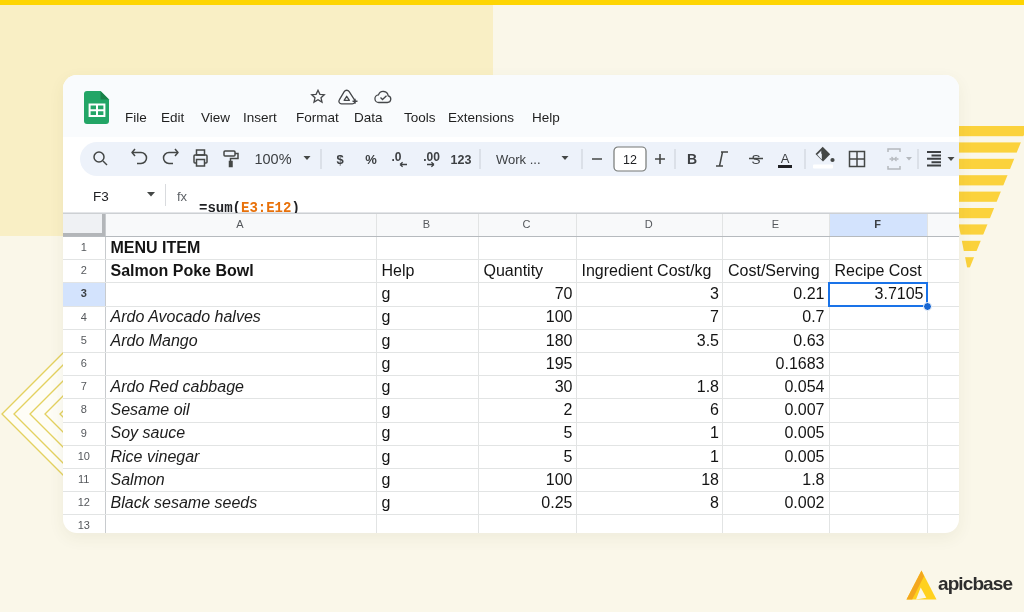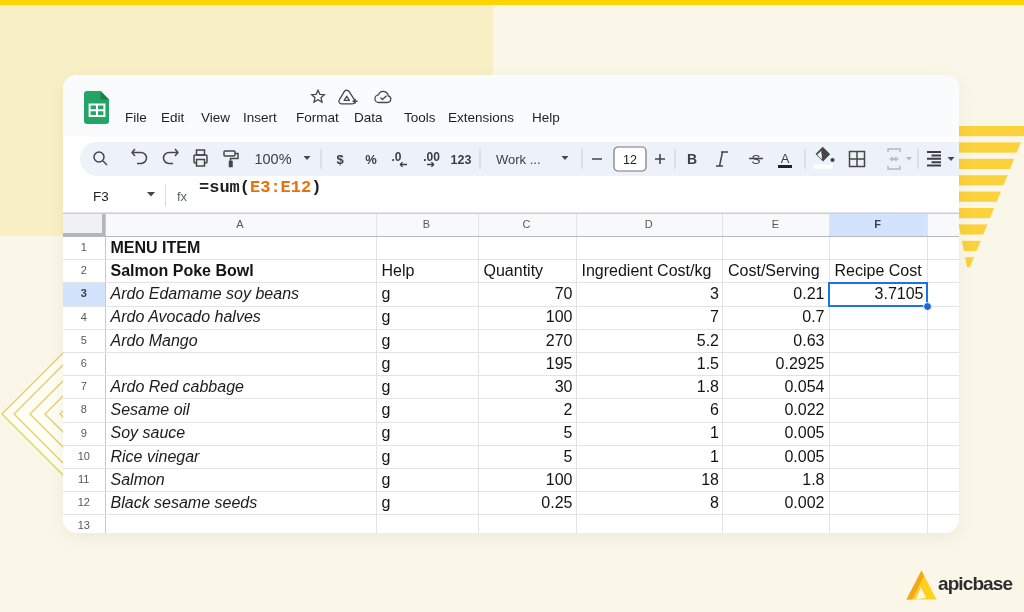--- a/index.html
+++ b/index.html
@@ -8,21 +8,21 @@
   .topbar{left:0;top:0;width:1024px;height:5px;background:#fed502}
   .paleblock{left:0;top:5px;width:493px;height:231px;background:#f9efc5}
   .card{left:63px;top:75px;width:896px;height:458px;background:#ffffff;border-radius:14px;box-shadow:0 5px 16px rgba(90,80,40,0.07);overflow:hidden}
   .hdrbg{left:0;top:0;width:896px;height:62px;background:#f9fbfd}
   .title{left:61px;top:10.5px;font-size:16.5px;font-weight:bold;color:#1f1f1f;letter-spacing:0px}
   .menu{top:35.5px;font-size:13.5px;color:#1f1f1f;line-height:14px}
   .pill{left:17px;top:67px;width:879px;height:34px;background:#edf2fa;border-radius:17px 0 0 17px}
   .fbar{left:0;top:101px;width:896px;height:36px;border-bottom:1px solid #e3e5e8;background:#fff}
   .f3ref{left:30px;top:113px;font-size:13.5px;color:#202124;line-height:18px}
   .fx{left:114px;top:113px;font-size:13px;color:#5f6368;line-height:18px}
-  .formula{left:136px;top:104px;font-family:"Liberation Mono",monospace;font-size:17px;font-weight:bold;color:#202124;line-height:18px;letter-spacing:0px}
+  .formula{left:136px;top:124px;font-family:"Liberation Mono",monospace;font-size:14px;font-weight:bold;color:#202124;line-height:18px;letter-spacing:0px}
   .formula .rng{color:#e8710a}
   .fdiv{left:102px;top:109px;width:1px;height:22px;background:#d9dbde}
   
   .vline{top:138px;height:320px;width:1px;background:#e2e4e4}
   .hline{left:0;width:896px;height:1px;background:#e2e4e4}
   .colhead-bg{left:0;top:138px;width:896px;height:23px;background:#f8f9fa}
   .fhead{left:765.5px;top:138px;width:98px;height:23px;background:#d3e3fd}
   .r3head{left:0px;top:207.5px;width:41.5px;height:23px;background:#d3e3fd}
   .gridtop{left:0;top:138px;width:896px;height:1px;background:#cdd0d3}
   .headbot{left:0;top:161px;width:896px;height:1px;background:#b6babe}
@@ -260,55 +260,53 @@
 
   <div class="abs cell b" style="left:47.5px;top:161.8px">MENU ITEM</div>
 
   <div class="abs cell b" style="left:47.5px;top:185px">Salmon Poke Bowl</div>
   <div class="abs cell" style="left:318.5px;top:185px">Help</div>
   <div class="abs cell" style="left:420.5px;top:185px">Quantity</div>
   <div class="abs cell" style="left:518.5px;top:185px">Ingredient Cost/kg</div>
   <div class="abs cell" style="left:665px;top:185px">Cost/Serving</div>
   <div class="abs cell" style="left:771.5px;top:185px">Recipe Cost</div>
 
-  <div class="abs cell it" style="left:47.5px;top:208.2px">Ardo Edamame soy beans</div>
   <div class="abs cell" style="left:318.5px;top:208.2px">g</div>
   <div class="abs cell num" style="left:415px;top:208.2px;width:94.5px">70</div>
   <div class="abs cell num" style="left:513px;top:208.2px;width:143px">3</div>
   <div class="abs cell num" style="left:660px;top:208.2px;width:101.5px">0.21</div>
   <div class="abs cell num" style="left:766px;top:208.2px;width:94.5px">3.7105</div>
 
   <div class="abs cell it" style="left:47.5px;top:231.4px">Ardo Avocado halves</div>
   <div class="abs cell" style="left:318.5px;top:231.4px">g</div>
   <div class="abs cell num" style="left:415px;top:231.4px;width:94.5px">100</div>
   <div class="abs cell num" style="left:513px;top:231.4px;width:143px">7</div>
   <div class="abs cell num" style="left:660px;top:231.4px;width:101.5px">0.7</div>
 
   <div class="abs cell it" style="left:47.5px;top:254.6px">Ardo Mango</div>
   <div class="abs cell" style="left:318.5px;top:254.6px">g</div>
-  <div class="abs cell num" style="left:415px;top:254.6px;width:94.5px">270</div>
-  <div class="abs cell num" style="left:513px;top:254.6px;width:143px">5.2</div>
+  <div class="abs cell num" style="left:415px;top:254.6px;width:94.5px">180</div>
+  <div class="abs cell num" style="left:513px;top:254.6px;width:143px">3.5</div>
   <div class="abs cell num" style="left:660px;top:254.6px;width:101.5px">0.63</div>
 
   <div class="abs cell" style="left:318.5px;top:277.8px">g</div>
   <div class="abs cell num" style="left:415px;top:277.8px;width:94.5px">195</div>
-  <div class="abs cell num" style="left:513px;top:277.8px;width:143px">1.5</div>
-  <div class="abs cell num" style="left:660px;top:277.8px;width:101.5px">0.2925</div>
+  <div class="abs cell num" style="left:660px;top:277.8px;width:101.5px">0.1683</div>
 
   <div class="abs cell it" style="left:47.5px;top:301px">Ardo Red cabbage</div>
   <div class="abs cell" style="left:318.5px;top:301px">g</div>
   <div class="abs cell num" style="left:415px;top:301px;width:94.5px">30</div>
   <div class="abs cell num" style="left:513px;top:301px;width:143px">1.8</div>
   <div class="abs cell num" style="left:660px;top:301px;width:101.5px">0.054</div>
 
   <div class="abs cell it" style="left:47.5px;top:324.2px">Sesame oil</div>
   <div class="abs cell" style="left:318.5px;top:324.2px">g</div>
   <div class="abs cell num" style="left:415px;top:324.2px;width:94.5px">2</div>
   <div class="abs cell num" style="left:513px;top:324.2px;width:143px">6</div>
-  <div class="abs cell num" style="left:660px;top:324.2px;width:101.5px">0.022</div>
+  <div class="abs cell num" style="left:660px;top:324.2px;width:101.5px">0.007</div>
 
   <div class="abs cell it" style="left:47.5px;top:347.4px">Soy sauce</div>
   <div class="abs cell" style="left:318.5px;top:347.4px">g</div>
   <div class="abs cell num" style="left:415px;top:347.4px;width:94.5px">5</div>
   <div class="abs cell num" style="left:513px;top:347.4px;width:143px">1</div>
   <div class="abs cell num" style="left:660px;top:347.4px;width:101.5px">0.005</div>
 
   <div class="abs cell it" style="left:47.5px;top:370.6px">Rice vinegar</div>
   <div class="abs cell" style="left:318.5px;top:370.6px">g</div>
   <div class="abs cell num" style="left:415px;top:370.6px;width:94.5px">5</div>

